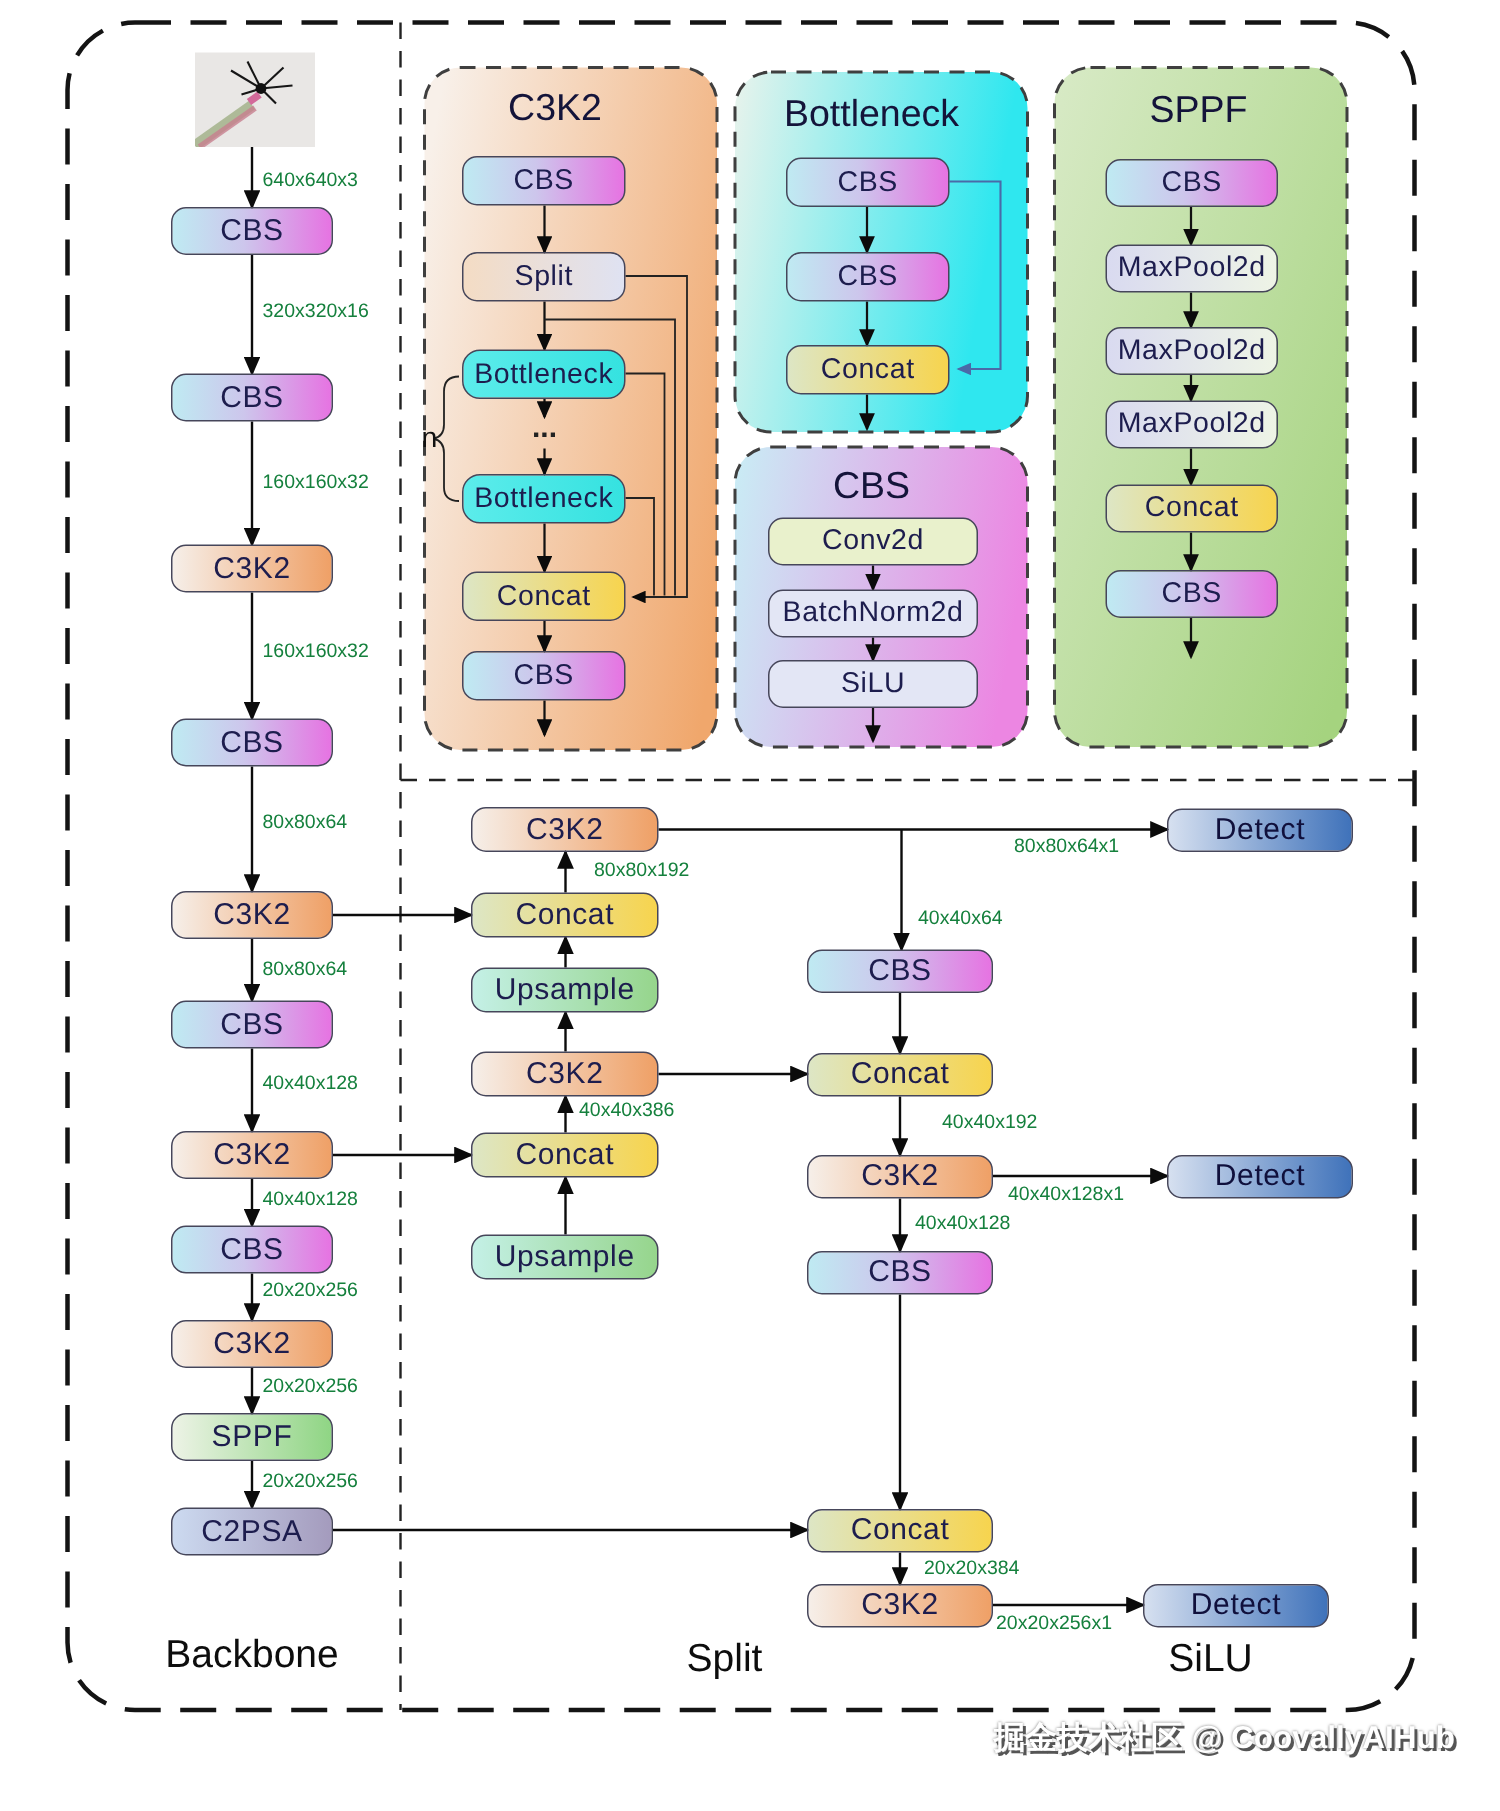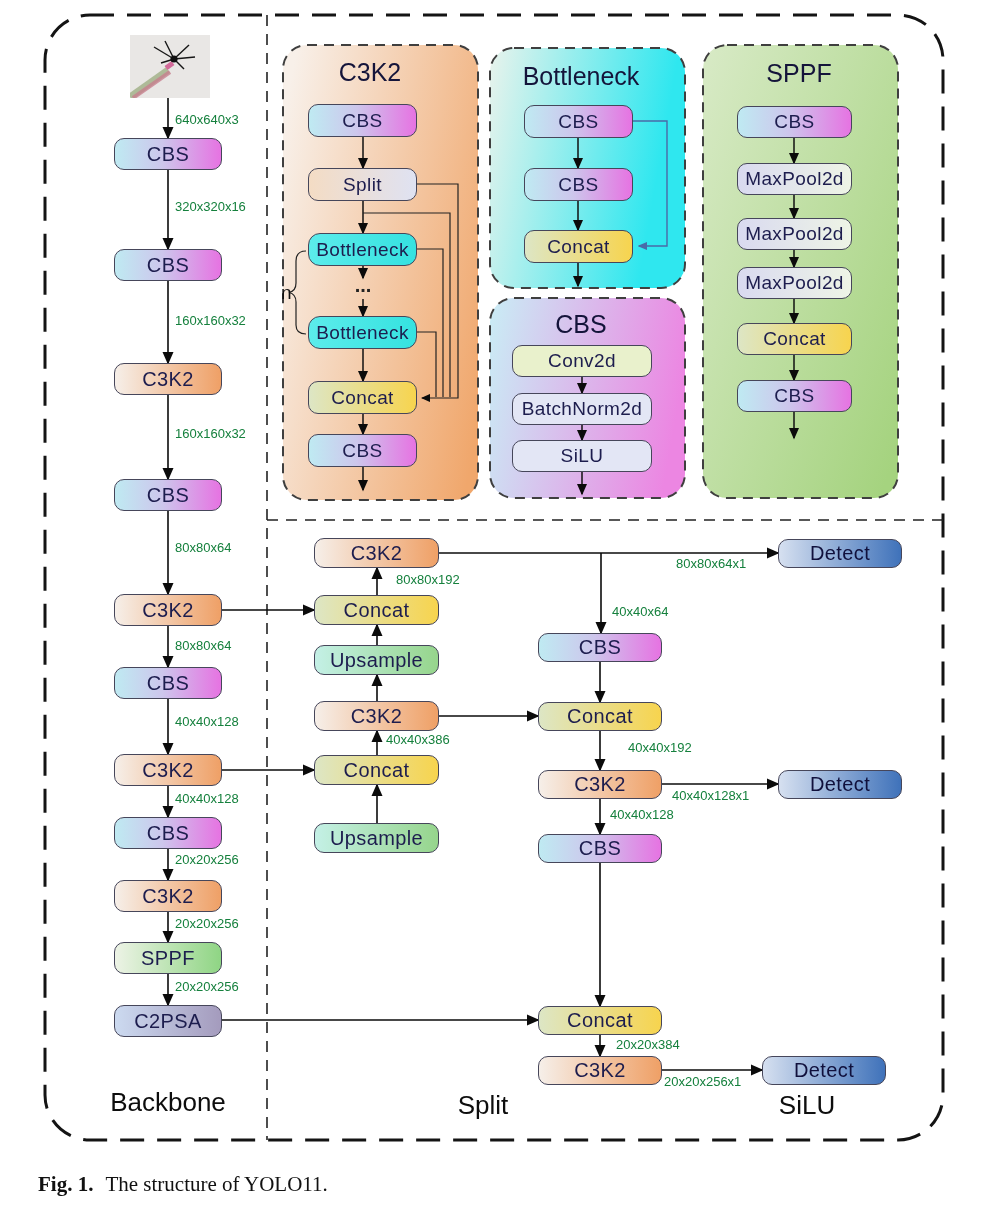--- a/index.html
+++ b/index.html
@@ -234,17 +234,15 @@
   <div class="box detect" style="left:778px;top:770px;width:124px;height:29px">Detect</div>
   <div class="box detect" style="left:762px;top:1056px;width:124px;height:29px">Detect</div>
   <div class="dim" style="left:676px;top:556px">80x80x64x1</div>
   <div class="dim" style="left:672px;top:788px">40x40x128x1</div>
   <div class="dim" style="left:664px;top:1074px">20x20x256x1</div>
 
   <div class="section" style="left:168px;top:1087px">Backbone</div>
   <div class="section" style="left:483px;top:1090px">Split</div>
   <div class="section" style="left:807px;top:1090px">SiLU</div>
 
-  <div id="caption">
-    <span class="pre">Fig. 1.</span><span>The structure of YOLO11.</span>
-  </div>
+  <div id="watermark">掘金技术社区 @ CoovallyAIHub</div>
 
 </div>
 
 </body></html>

